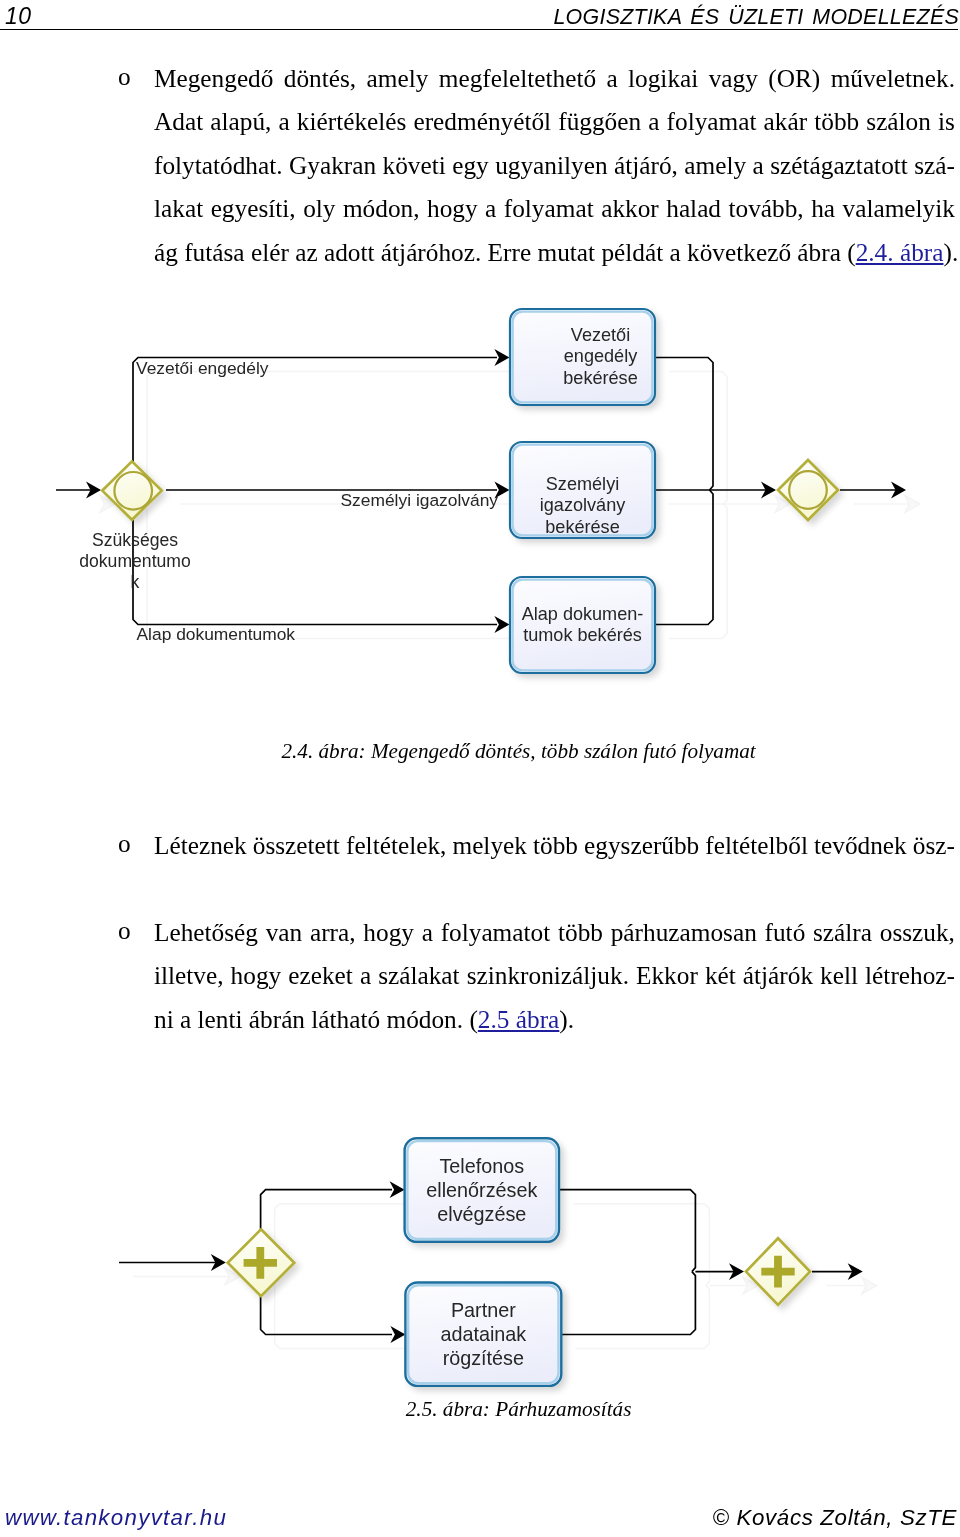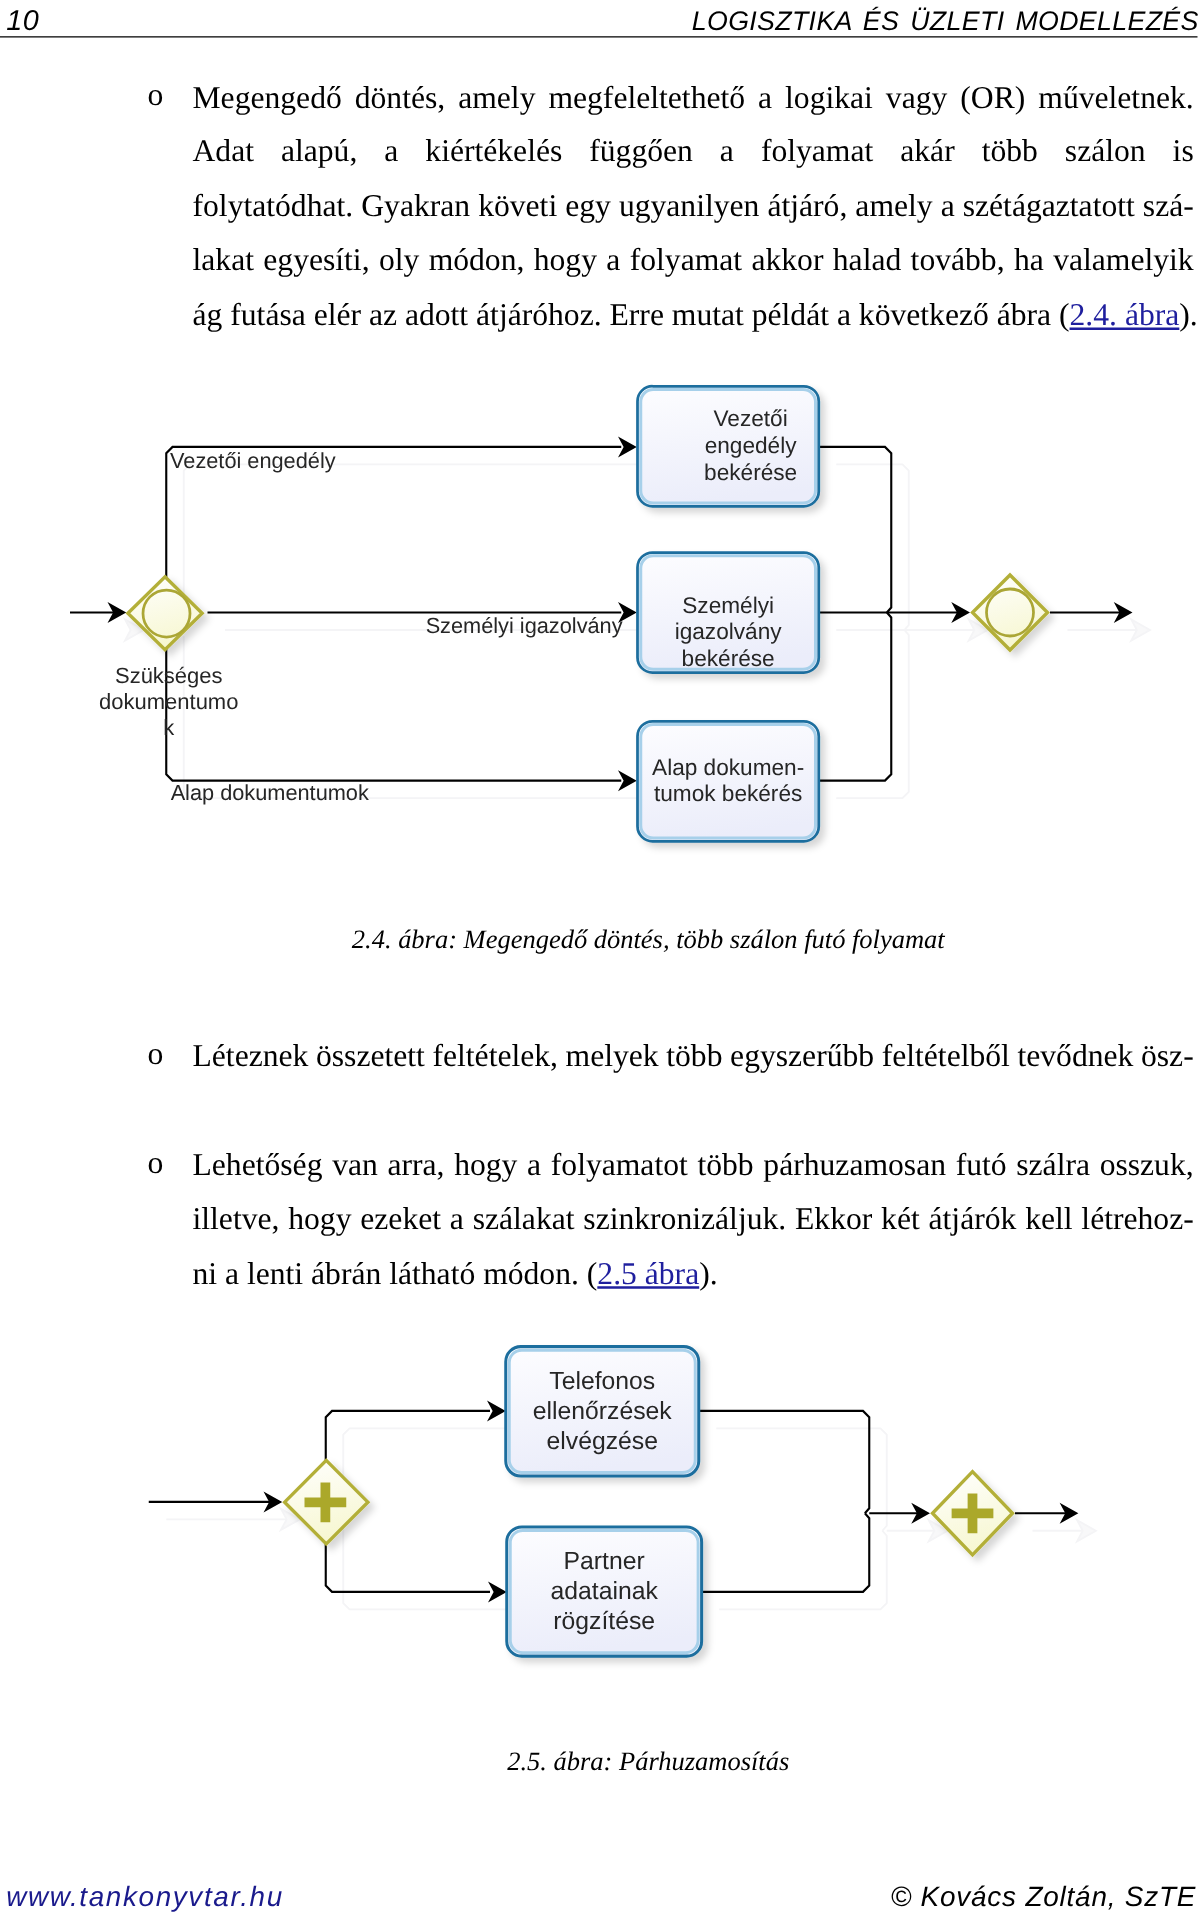--- a/index.html
+++ b/index.html
@@ -88,21 +88,21 @@
   <div class="header">
     <div class="header-pageno">10</div>
     <div class="header-title">LOGISZTIKA ÉS ÜZLETI MODELLEZÉS</div>
     <div class="header-rule"></div>
   </div>
 
   <div class="bullet-item" style="left:120px; top:57px; width:835px;">
     <div class="bullet-mark">o</div>
     <div class="bullet-text" style="width:801px;">
       <div class="jline"><span>Megengedő</span><span>döntés,</span><span>amely</span><span>megfeleltethető</span><span>a</span><span>logikai</span><span>vagy</span><span>(OR)</span><span>műveletnek.</span></div>
-      <div class="jline"><span>Adat</span><span>alapú,</span><span>a</span><span>kiértékelés</span><span>függően</span><span>a</span><span>folyamat</span><span>akár</span><span>több</span><span>szálon</span><span>is</span></div>
+      <div class="jline"><span>Adat</span><span>alapú,</span><span>a</span><span>kiértékelés</span><span>eredményétől</span><span>függően</span><span>a</span><span>folyamat</span><span>akár</span><span>több</span><span>szálon</span><span>is</span></div>
       <div class="jline"><span>folytatódhat.</span><span>Gyakran</span><span>követi</span><span>egy</span><span>ugyanilyen</span><span>átjáró,</span><span>amely</span><span>a</span><span>szétágaztatott</span><span>szá-</span></div>
       <div class="jline"><span>lakat</span><span>egyesíti,</span><span>oly</span><span>módon,</span><span>hogy</span><span>a</span><span>folyamat</span><span>akkor</span><span>halad</span><span>tovább,</span><span>ha</span><span>valamelyik</span></div>
       <div class="lline"><span>ág futása elér az adott átjáróhoz. Erre mutat példát a következő ábra (</span><a class="link" href="#fig24">2.4. ábra</a><span>).</span></div>
     </div>
   </div>
 
   <div class="bullet-item" style="left:120px; top:824px; width:835px;">
     <div class="bullet-mark">o</div>
     <div class="bullet-text" style="width:801px;">
       <div class="jline"><span>Léteznek</span><span>összetett</span><span>feltételek,</span><span>melyek</span><span>több</span><span>egyszerűbb</span><span>feltételből</span><span>tevődnek</span><span>ösz-</span></div>
@@ -201,21 +201,21 @@
     <div class="tasktext" style="left:510px; top:287px; width:145px; height:96px;">
       <div>Alap dokumen-</div>
       <div>tumok bekérés</div>
     </div>
   </div>
 
   <div class="caption" style="top:712px;">
     <b>2.4.</b><span> </span><span>ábra: Megengedő döntés, több szálon futó folyamat</span>
   </div>
 
-  <div class="figure" id="fig25" style="position:absolute; left:0px; top:1055px; width:852px; height:300px;">
+  <div class="figure" id="fig25" style="position:absolute; left:0px; top:1116px; width:852px; height:300px;">
     <svg width="960" height="300" viewBox="0 0 960 300" xmlns="http://www.w3.org/2000/svg">
       <defs>
         <linearGradient id="taskgrad2" x1="0" y1="0" x2="0.2" y2="1">
           <stop offset="0" stop-color="#fdfdff"></stop>
           <stop offset="1" stop-color="#ebedfa"></stop>
         </linearGradient>
         <linearGradient id="gwgrad2" x1="0" y1="0" x2="0.3" y2="1">
           <stop offset="0" stop-color="#ffffff"></stop>
           <stop offset="1" stop-color="#f7f7d2"></stop>
         </linearGradient>

